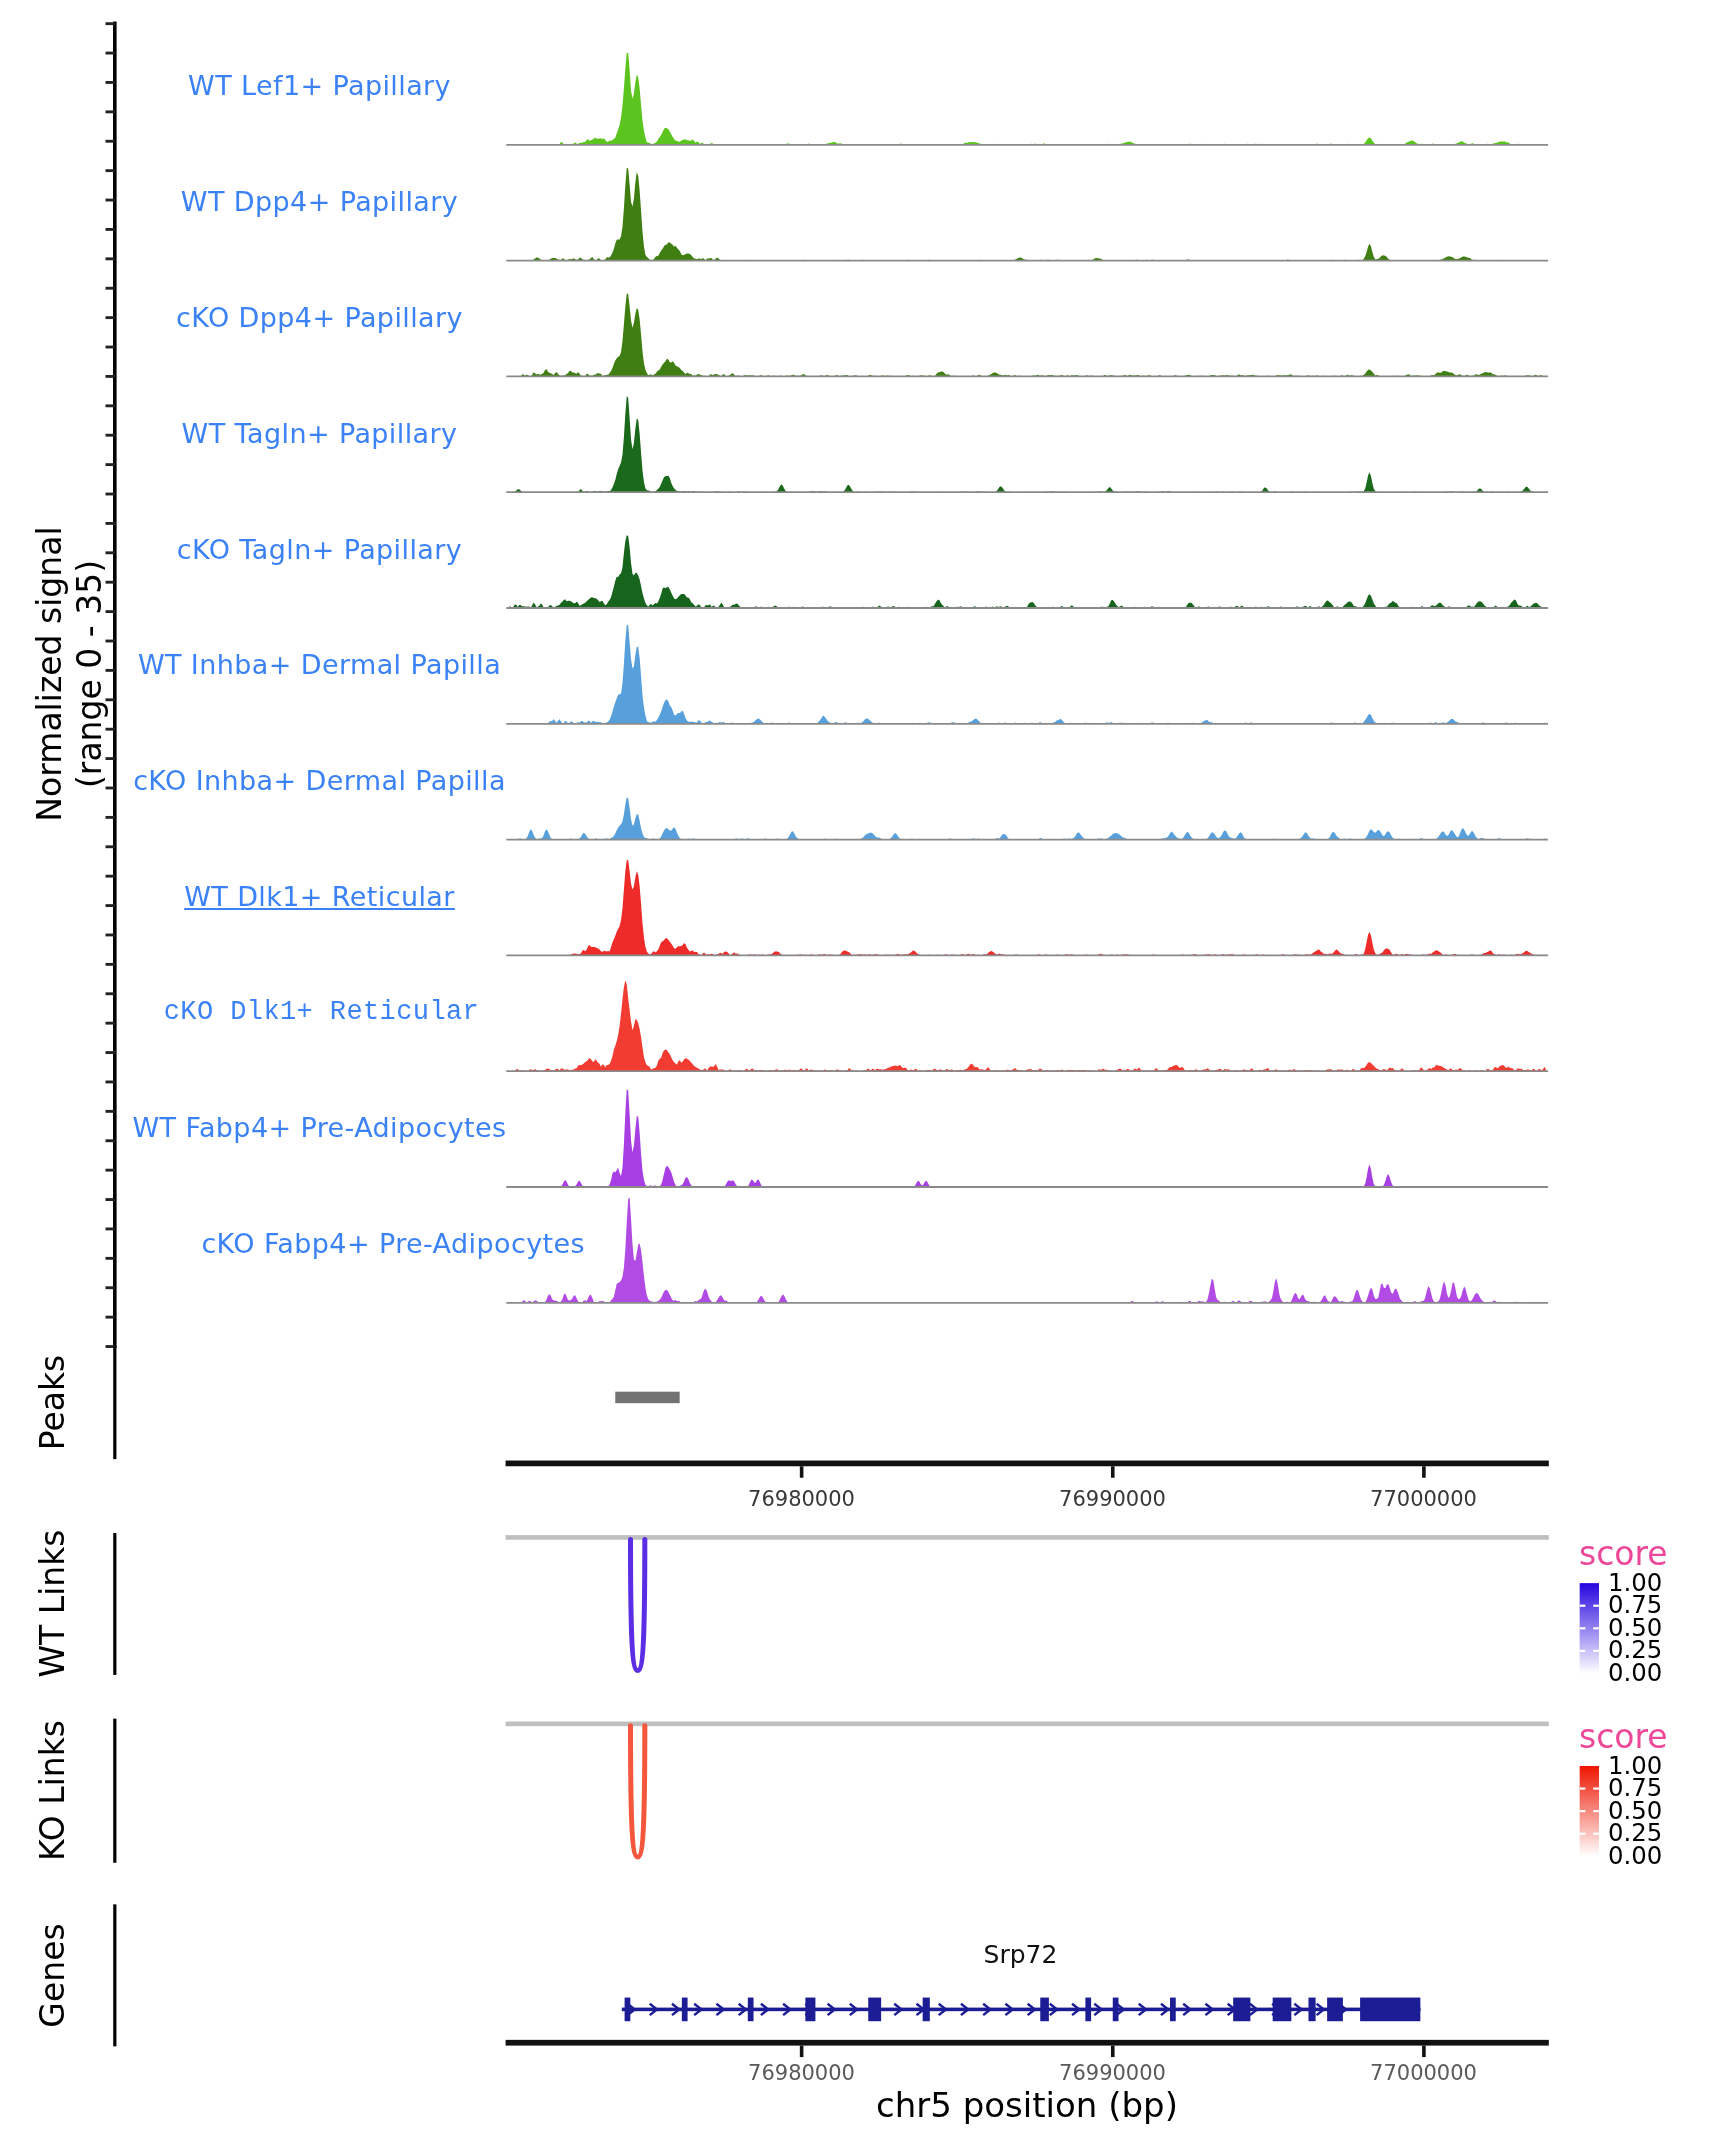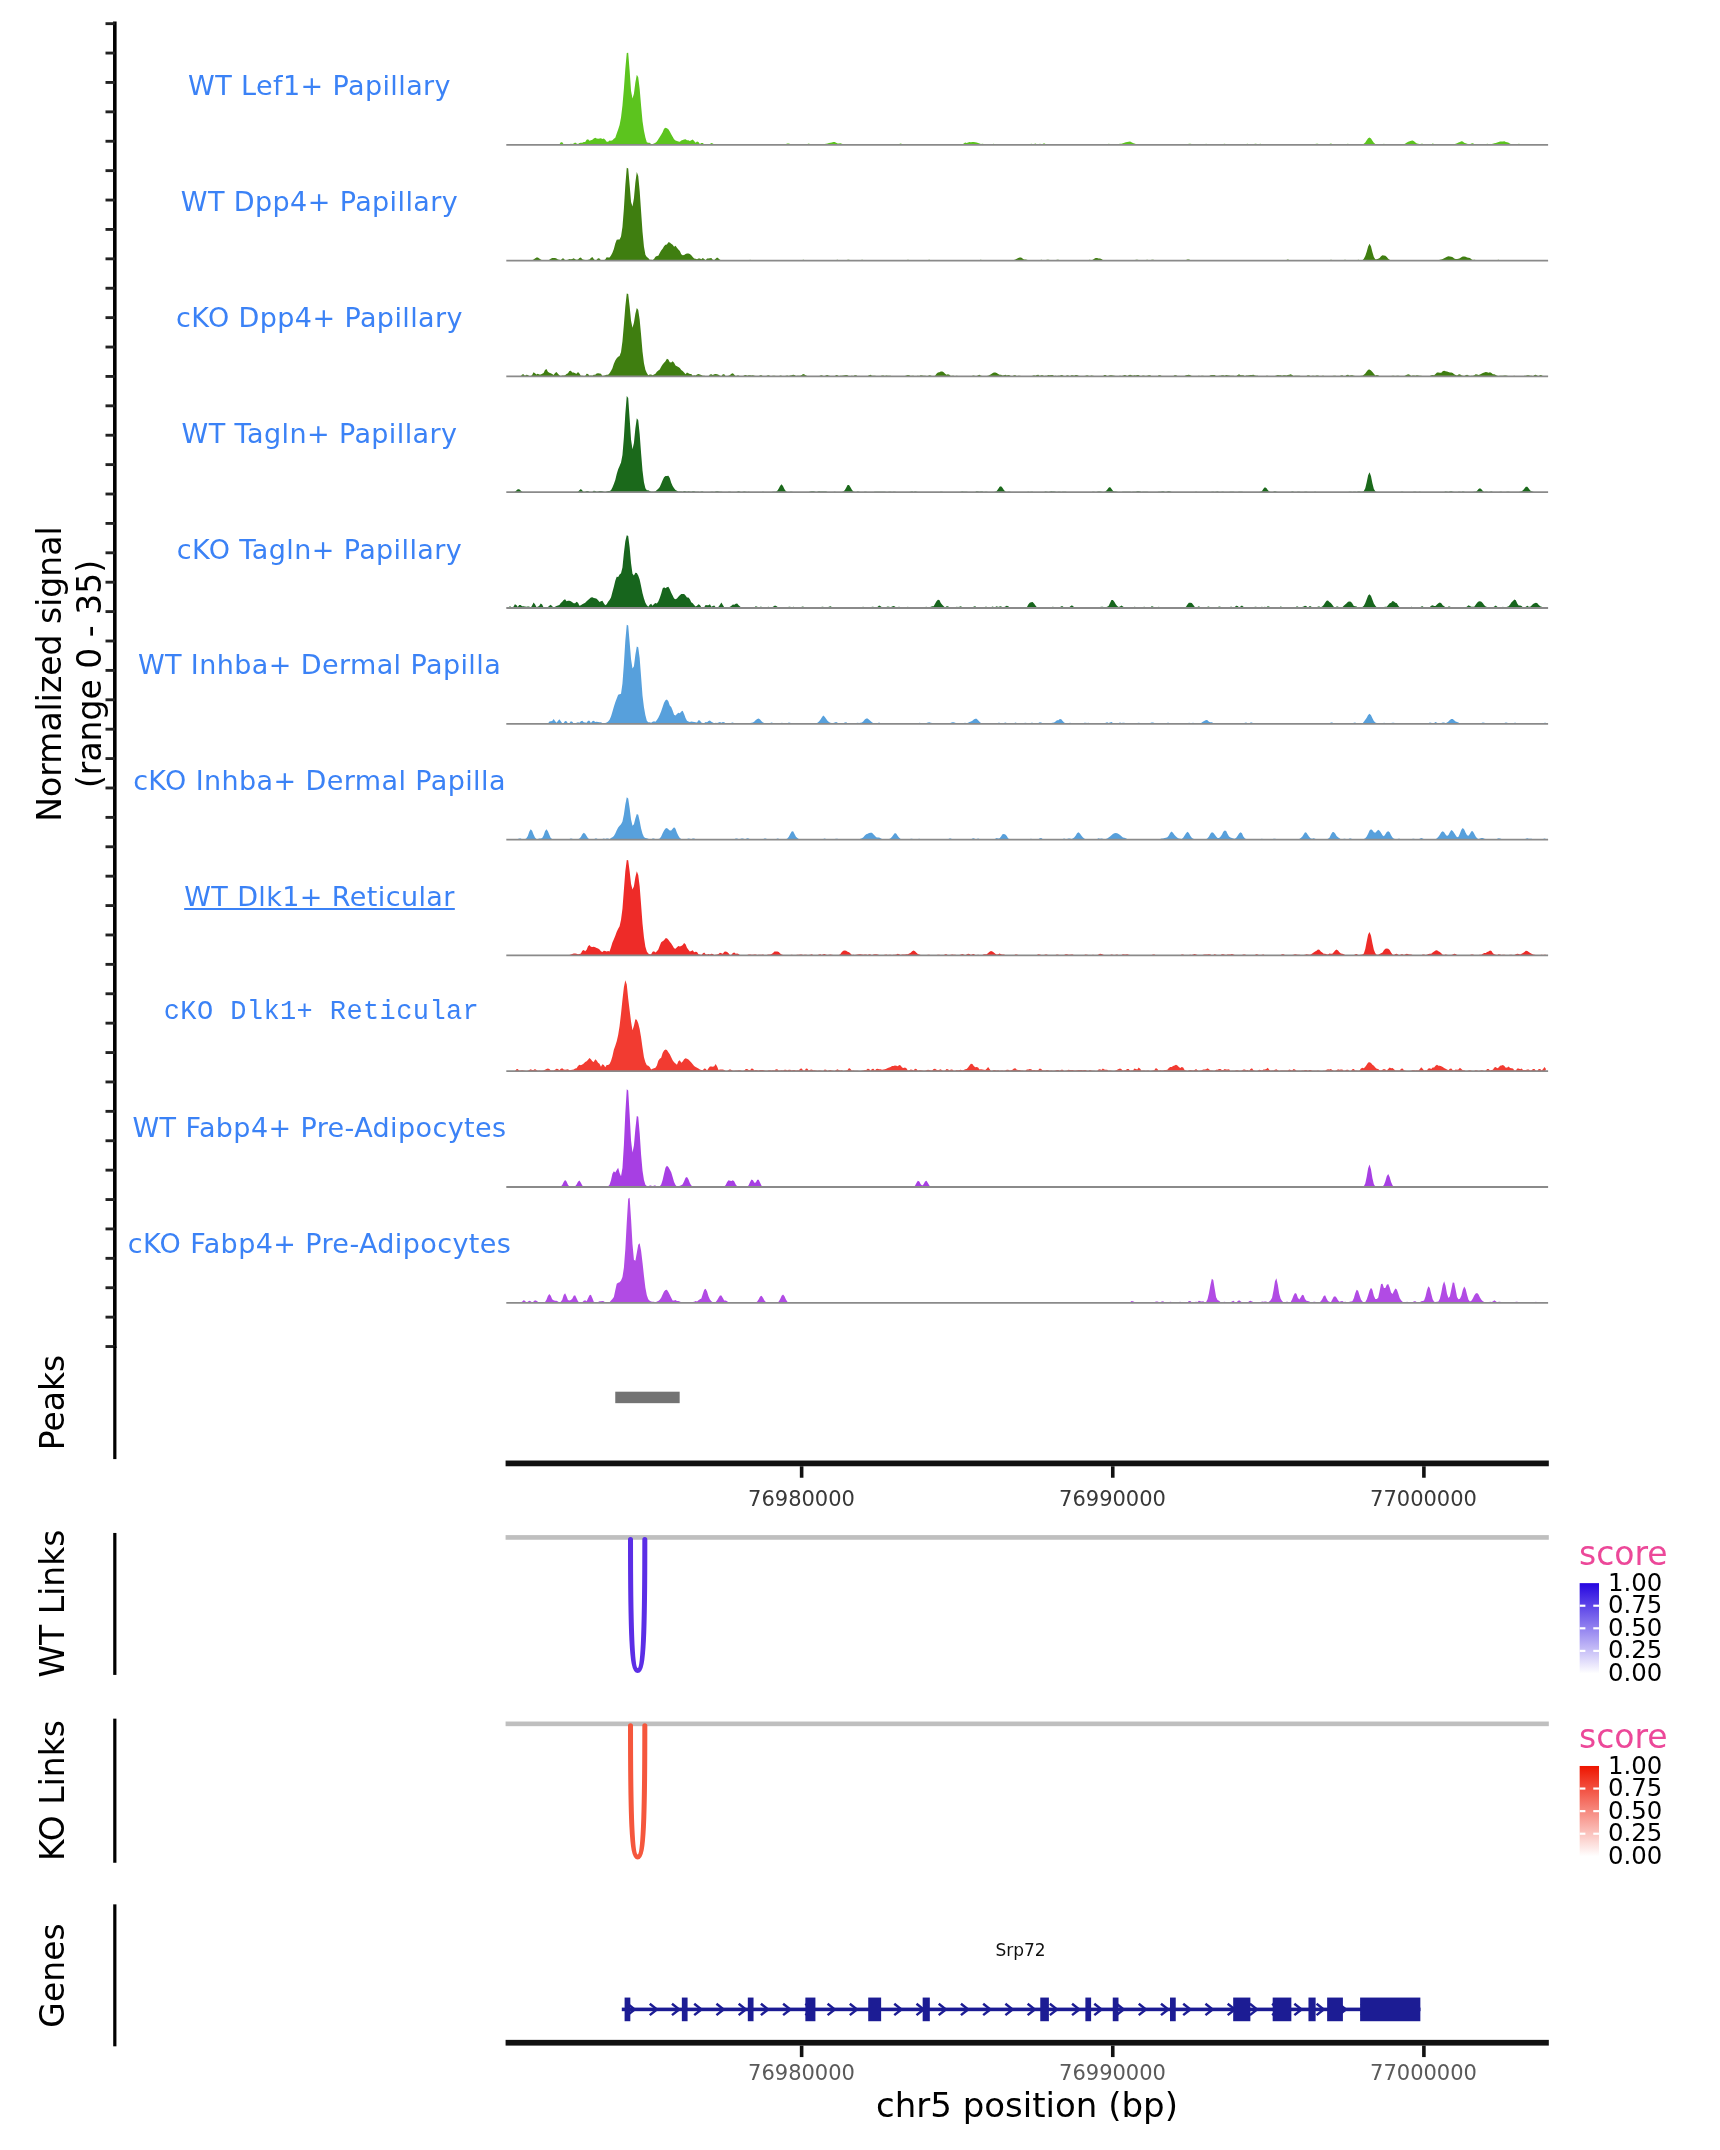--- a/index.html
+++ b/index.html
@@ -9,21 +9,21 @@
   .txt{position:absolute;color:#1a1a1a;white-space:nowrap;}
   .rot{transform:rotate(-90deg);}
   .ylab{width:574px;left:-217px;top:634px;font-size:33px;line-height:40px;text-align:center;color:#000;}
   .panel-lab{width:430px;height:39px;line-height:39px;font-size:33px;text-align:center;color:#000;}
   .track-lab{width:531px;height:37px;line-height:37px;font-size:27px;text-align:center;color:#3b82f6;letter-spacing:0.4px;}
   .xtick{width:229px;height:33px;line-height:33px;font-size:21px;text-align:center;}
   .xtick.top{color:#383838;}
   .xtick.bot{color:#5a5a5a;}
   .leg-title{font-size:33px;color:#ec4899;}
   .leg-tick{font-size:24.4px;height:24.4px;line-height:24.4px;color:#000;}
-  .gene-name{width:287px;font-size:17px;text-align:center;color:#111;}
+  .gene-name{width:287px;font-size:25px;text-align:center;color:#111;}
   .xlabel{width:574px;font-size:34px;text-align:center;color:#000;}
 </style>
 </head>
 <body>
 
 <div id="page">
 
   <svg id="figsvg" width="1721" height="2151" viewBox="0 0 2400 3000">
       <line x1="160" y1="30" x2="160" y2="1880" stroke="#000" stroke-width="5"></line>
       <line x1="147" y1="33" x2="160" y2="33" stroke="#222" stroke-width="4"></line>
@@ -197,21 +197,21 @@
   <div class="txt track-lab" style="left: 54px; top: 67px;">WT Lef1+ Papillary</div>
   <div class="txt track-lab" style="left: 54px; top: 183px;">WT Dpp4+ Papillary</div>
   <div class="txt track-lab" style="left: 54px; top: 299px;">cKO Dpp4+ Papillary</div>
   <div class="txt track-lab" style="left: 54px; top: 415px;">WT Tagln+ Papillary</div>
   <div class="txt track-lab" style="left: 54px; top: 531px;">cKO Tagln+ Papillary</div>
   <div class="txt track-lab" style="left: 54px; top: 646px;">WT Inhba+ Dermal Papilla</div>
   <div class="txt track-lab" style="left: 54px; top: 762px;">cKO Inhba+ Dermal Papilla</div>
   <div class="txt track-lab" style="left: 54px; top: 878px; text-decoration: underline;">WT Dlk1+ Reticular</div>
   <div class="txt track-lab" style="left: 56px; top: 994px; font-family: Liberation Mono, monospace;">cKO Dlk1+ Reticular</div>
   <div class="txt track-lab" style="left: 54px; top: 1109px;">WT Fabp4+ Pre-Adipocytes</div>
-  <div class="txt track-lab" style="left: 54px; top: 1225px;">cKO Fabp4+ Pre-Adipocytes</div>
+  <div class="txt track-lab" style="left: 54px; top: 1225px; text-align: right;">cKO Fabp4+ Pre-Adipocytes</div>
 
   <div class="txt rot panel-lab" style="left: -163px; top: 1383px;">Peaks</div>
   <div class="txt rot panel-lab" style="left: -163px; top: 1584px;">WT Links</div>
   <div class="txt rot panel-lab" style="left: -163px; top: 1771px;">KO Links</div>
   <div class="txt rot panel-lab" style="left: -163px; top: 1956px;">Genes</div>
 
   <div class="txt xtick top" style="left: 687px; top: 1483px;">76980000</div>
   <div class="txt xtick top" style="left: 998px; top: 1483px;">76990000</div>
   <div class="txt xtick top" style="left: 1309px; top: 1483px;">77000000</div>
 

